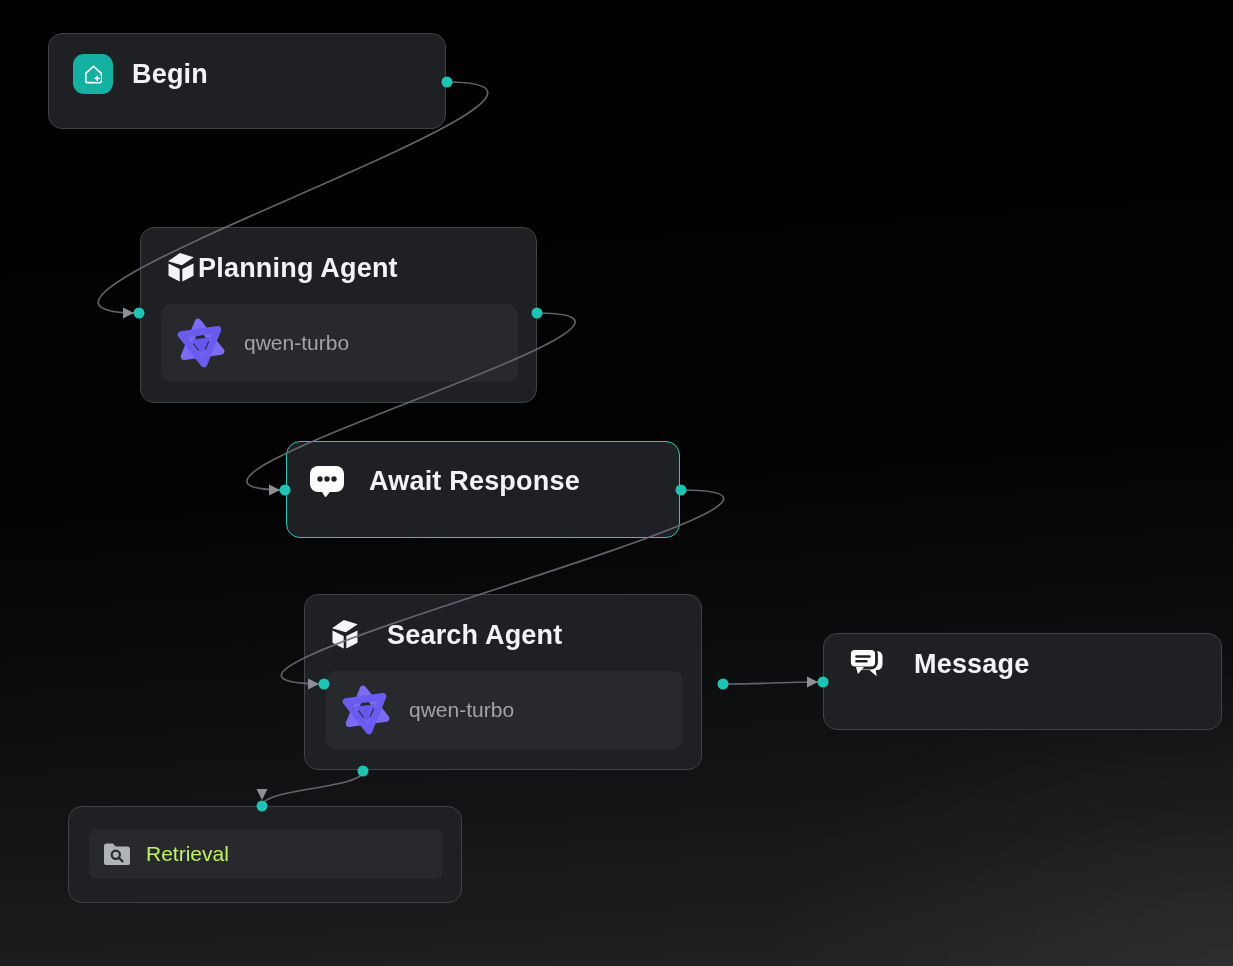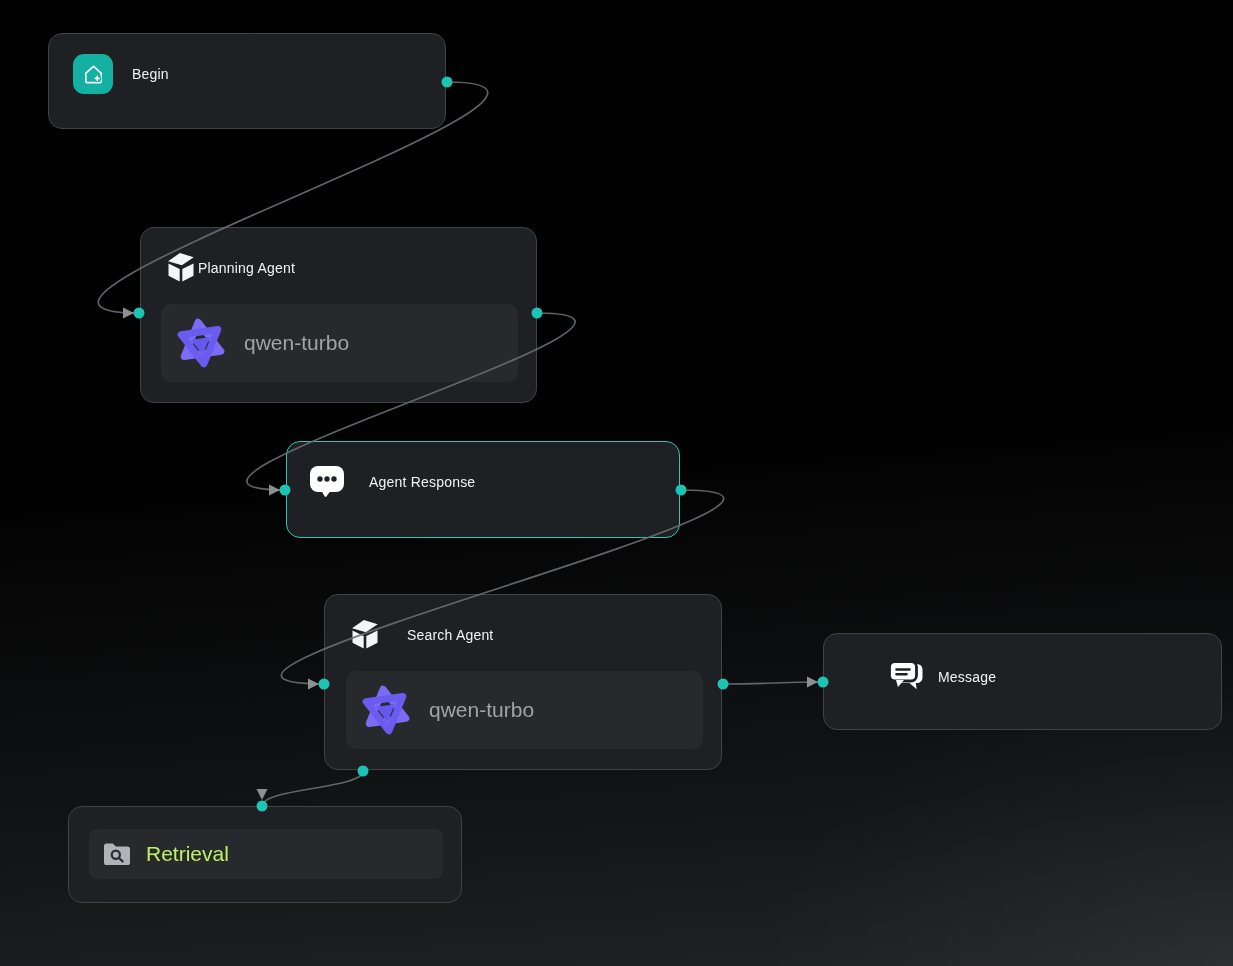--- a/index.html
+++ b/index.html
@@ -24,21 +24,21 @@
     border-radius:14px;
     box-sizing:border-box;
     color:#f1f3f5;
   }
   .node.selected{border:1.6px solid #2cc7b8;}
   .node-header{
     display:flex;align-items:center;
     box-sizing:border-box;
   }
   .node-title{
-    font-size:14px;font-weight:400;color:#f1f3f5;letter-spacing:.2px;
+    font-size:27px;font-weight:700;color:#f1f3f5;letter-spacing:.2px;
     white-space:nowrap;
   }
   .icon-box{flex:0 0 auto;display:flex;align-items:center;justify-content:center;}
   .begin-icon-box{
     width:40px;height:40px;border-radius:11px;background:#14b1a3;
   }
   .chip{
     position:absolute;
     background:#27292d;
     border-radius:10px;
@@ -106,25 +106,25 @@
       <div class="node-header" style="padding:23px 22px 0 22px;gap:24px;">
         <span class="icon-box">
           <svg width="36" height="33" viewBox="0 0 36 33">
             <rect x="1" y="1" width="34" height="26" rx="8" fill="#ffffff"></rect>
             <circle cx="11" cy="14" r="2.7" fill="#1e2023"></circle>
             <circle cx="18" cy="14" r="2.7" fill="#1e2023"></circle>
             <circle cx="25" cy="14" r="2.7" fill="#1e2023"></circle>
             <path d="M12.5 26h9l-4 5.3a1.2 1.2 0 0 1-1.9 0z" fill="#ffffff"></path>
           </svg>
         </span>
-        <span class="node-title">Agent Response</span>
-      </div>
-    </div>
-
-    <div class="node" style="left:324px;top:594px;width:398px;height:176px;">
+        <span class="node-title">Await Response</span>
+      </div>
+    </div>
+
+    <div class="node" style="left:304px;top:594px;width:398px;height:176px;">
       <div class="node-header" style="padding:23px 23px 0 23px;gap:25px;">
         <span class="icon-box">
           <svg width="34" height="34" viewBox="0 0 34 34" fill="#f3f5f6">
             <g transform="rotate(-9 17 9)">
                 <polygon points="17,2 30,8.2 17,14.4 4,8.2"></polygon>
               </g>
             <polygon points="4.5,12.5 15.7,17.9 15.7,30.6 4.5,24.7"></polygon>
             <polygon points="29.5,12.5 18.3,17.9 18.3,30.6 29.5,24.7"></polygon>
           </svg>
         </span>
@@ -138,21 +138,21 @@
               <polygon points="28,49 9.5,17 46.5,17" fill="none" stroke="#6b5cf0" stroke-width="7" stroke-linejoin="round"></polygon>
               <polygon points="18.5,23.5 37.5,23.5 28,40" fill="#6458ee"></polygon>
             </g>
           </svg>
         </span>
         <span class="model-name">qwen-turbo</span>
       </div>
     </div>
 
     <div class="node" style="left:823px;top:633px;width:399px;height:97px;">
-      <div class="node-header" style="padding:26px 24px 0 24px;gap:12px;margin-left:40px;">
+      <div class="node-header" style="padding:13px 24px 0 24px;gap:28px;">
         <span class="icon-box">
           <svg width="38" height="34" viewBox="0 0 38 34">
             <path d="M12 4h17a5.5 5.5 0 0 1 5.5 5.5v8a5.5 5.5 0 0 1-5.5 5.5h-1.2l.9 6.3-7.3-6.3H12a5.5 5.5 0 0 1-5.5-5.5v-8A5.5 5.5 0 0 1 12 4z" fill="#ffffff"></path>
             <rect x="1.5" y="1.5" width="27" height="19.5" rx="5.5" fill="#ffffff" stroke="#1e2023" stroke-width="2.8"></rect>
             <path d="M8 20h8l-6 7z" fill="#ffffff"></path>
             <path d="M8.5 9.5h13M8.5 14.2h10" stroke="#1e2023" stroke-width="2.6" stroke-linecap="round" fill="none"></path>
           </svg>
         </span>
         <span class="node-title">Message</span>
       </div>

